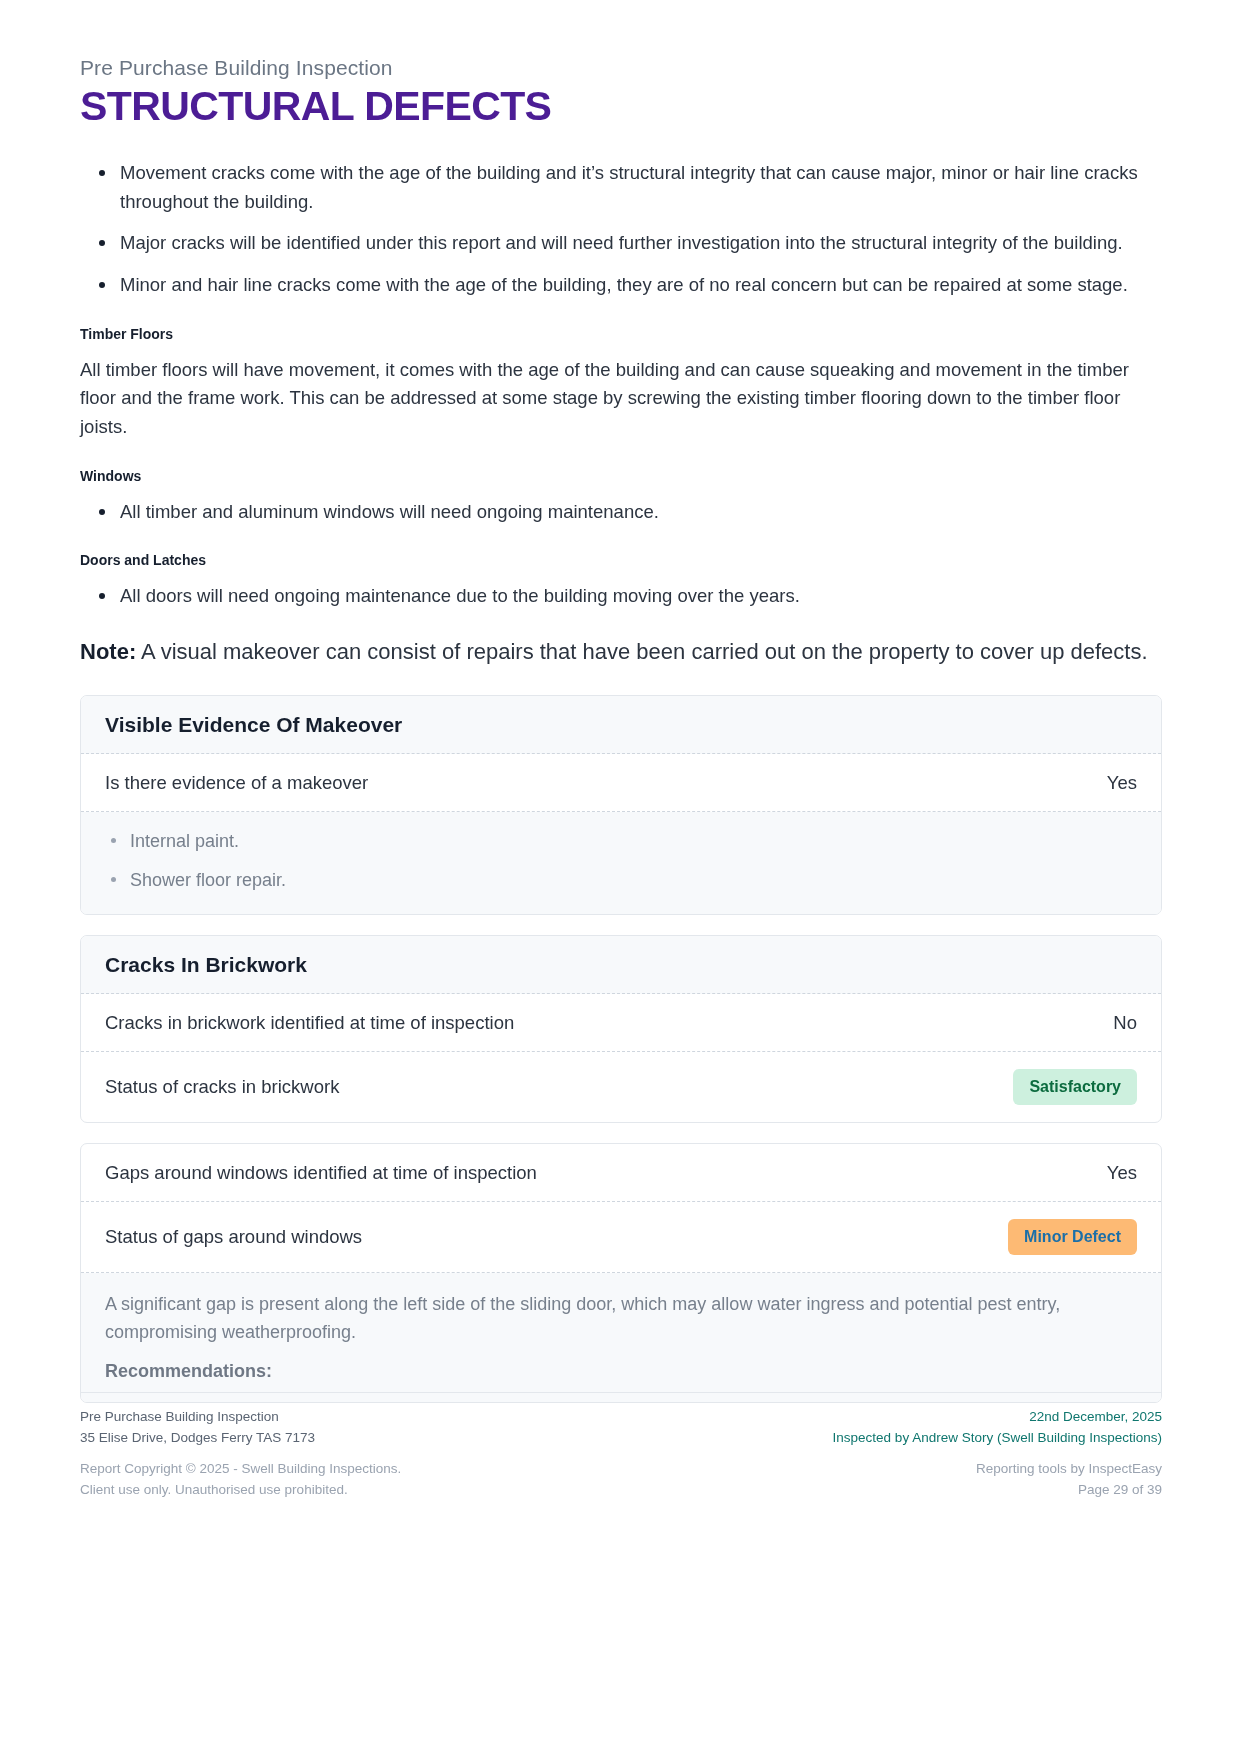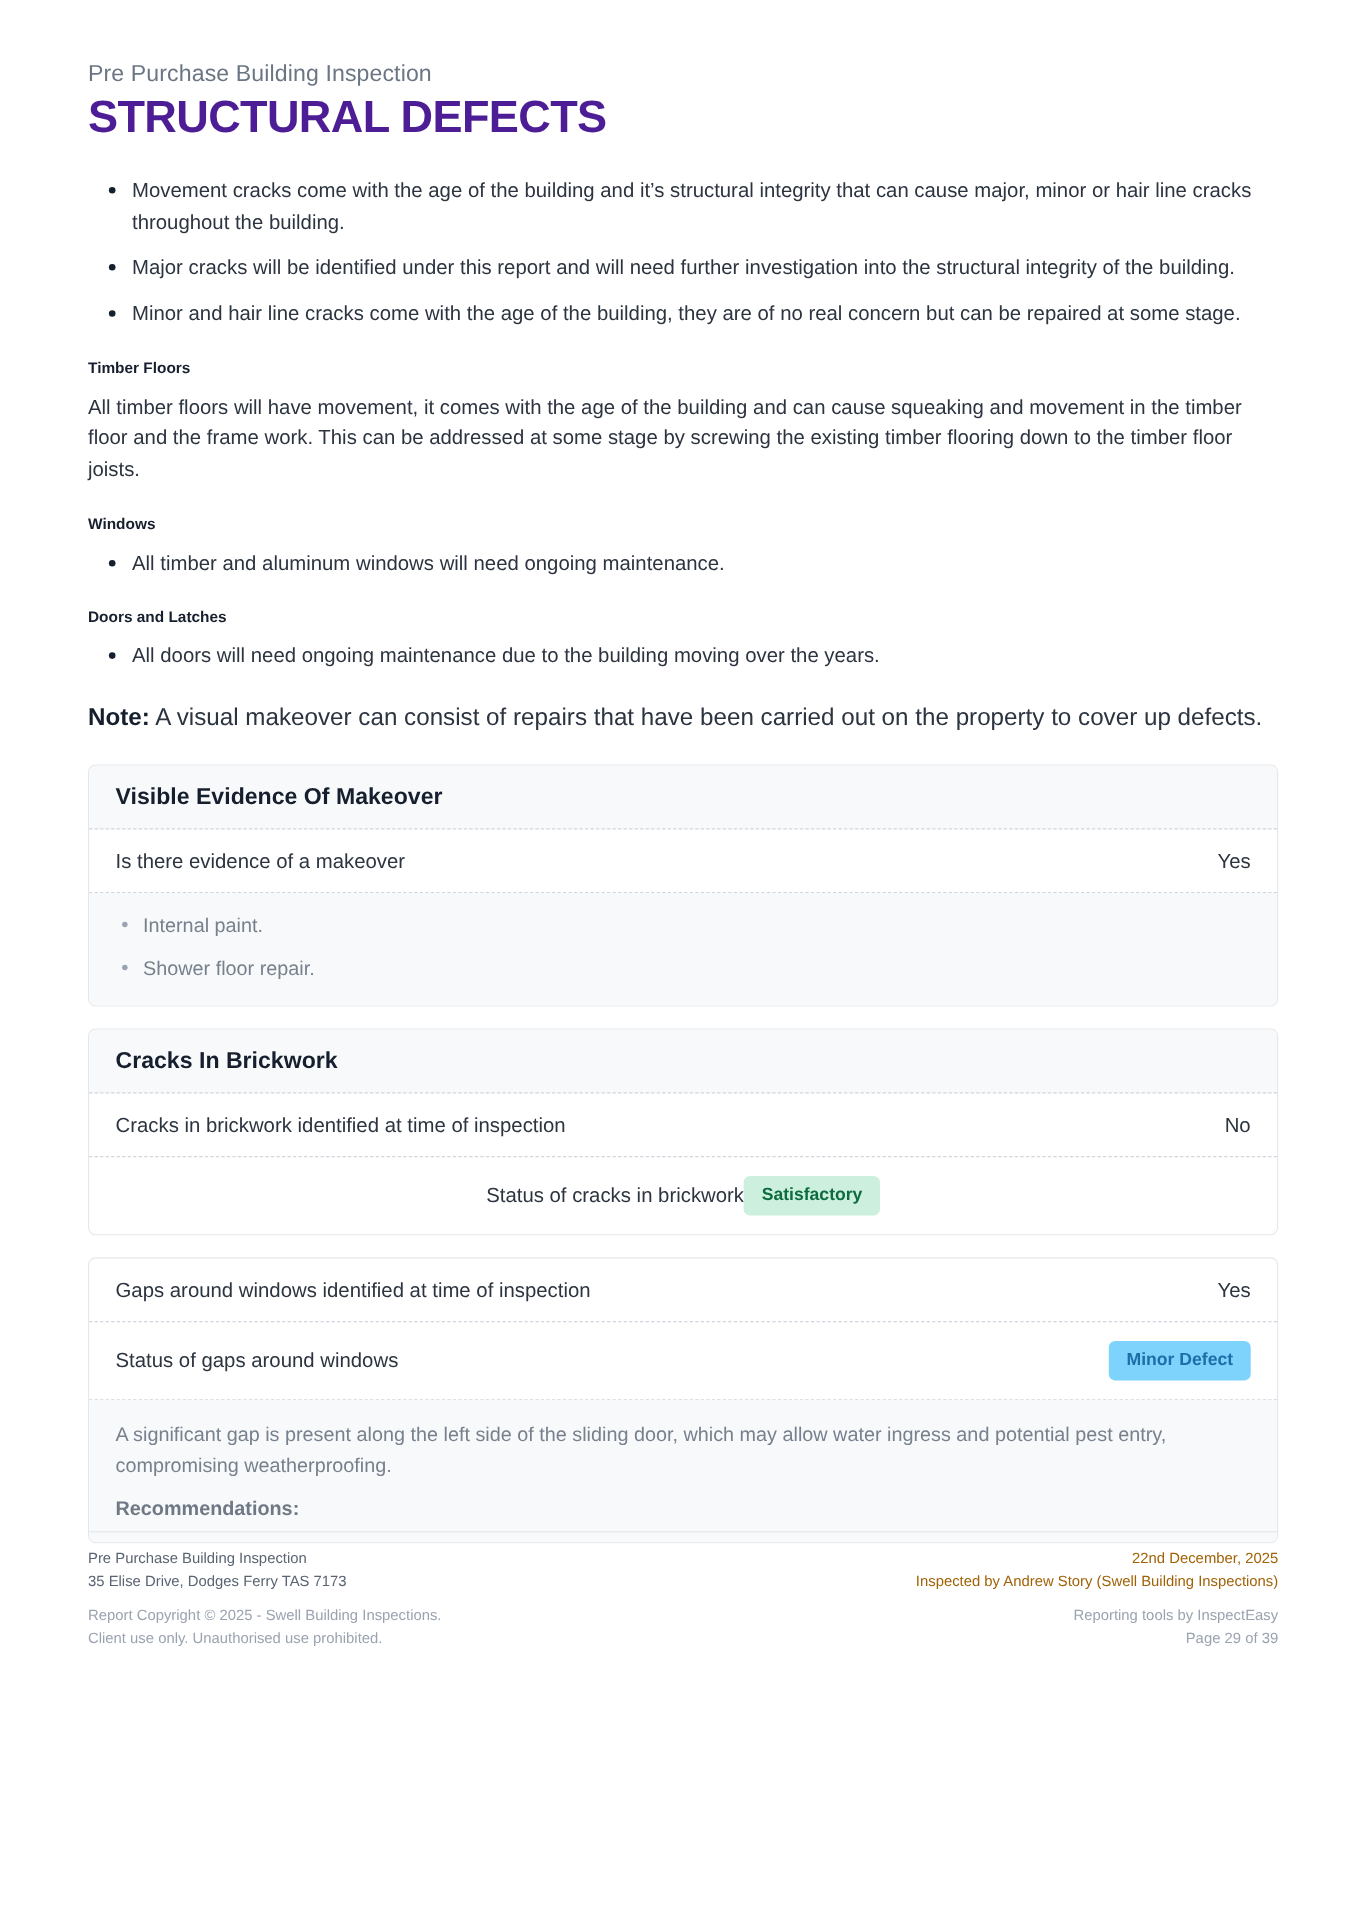--- a/index.html
+++ b/index.html
@@ -105,21 +105,21 @@
     border-bottom: 1px dashed #cfd6de;
   }
   .row {
     display: flex;
     align-items: center;
     justify-content: space-between;
     padding: 17px 24px;
     border-bottom: 1px dashed #cfd6de;
     min-height: 58px;
   }
-  .row:last-child { border-bottom: none; justify-content: center; }
+  .row:last-child { border-bottom: none; }
   .row-label {
     font-size: 18.5px;
     color: #2c3440;
   }
   .row-value {
     font-size: 18.5px;
     color: #2c3440;
     white-space: nowrap;
     padding-left: 20px;
   }
@@ -130,21 +130,21 @@
     border-radius: 6px;
     font-size: 16px;
     font-weight: 700;
     white-space: nowrap;
   }
   .badge-satisfactory {
     background: #cdf0de;
     color: #0c6b3f;
   }
   .badge-minor {
-    background: #7dd3fc;
+    background: #fdba74;
     color: #1b6fa8;
   }
 
   .card-note {
     background: #f7f9fb;
     padding: 18px 24px 20px 24px;
   }
   .card-note p {
     font-size: 18px;
     color: #77808d;
@@ -194,21 +194,21 @@
     border-top: 1px solid #e3e7ec;
     margin-bottom: 14px;
   }
   .footer-block {
     display: flex;
     justify-content: space-between;
     font-size: 13.5px;
     line-height: 1.55;
   }
   .footer-left { color: #5a6472; }
-  .footer-right { color: #a16207; text-align: right; }
+  .footer-right { color: #0f766e; text-align: right; }
   .footer-block.muted .footer-left,
   .footer-block.muted .footer-right { color: #9aa3b0; }
   .footer-gap { height: 10px; }
 </style>
 </head>
 <body>
 
 <div class="page">
 
   <div class="eyebrow">Pre Purchase Building Inspection</div>

